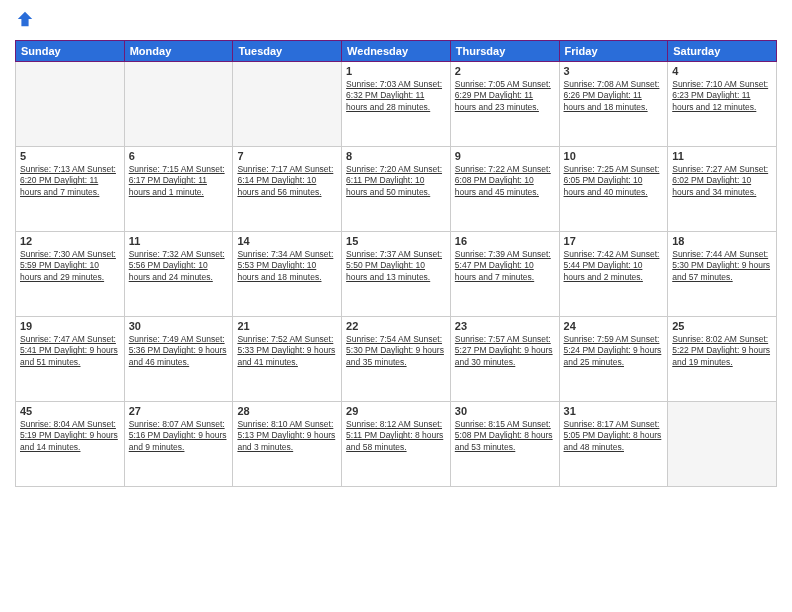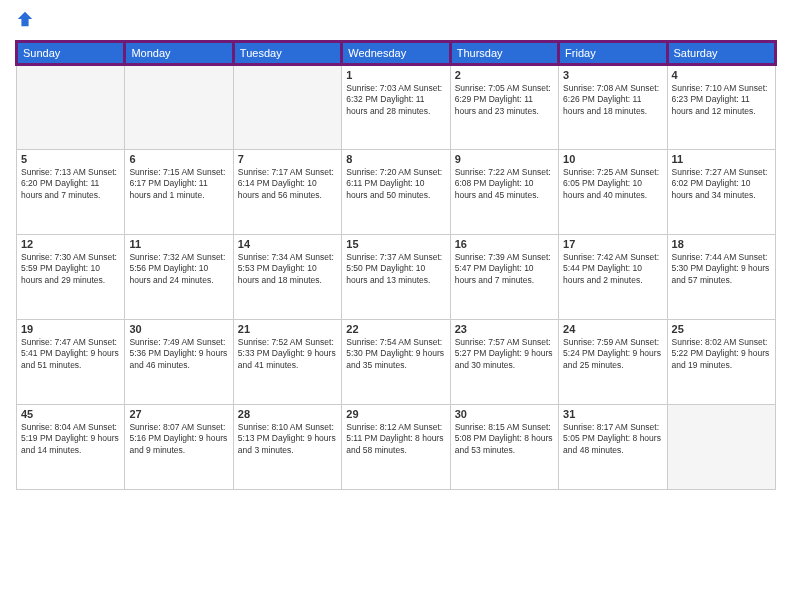--- a/index.html
+++ b/index.html
@@ -55,22 +55,22 @@
       width: 100%;
       border-collapse: collapse;
       table-layout: fixed;
     }
     .calendar th {
       background: #2a6dd9;
       color: #fff;
       font-size: 11px;
       padding: 4px 5px;
       text-align: left;
-      font-weight: normal;
-      border: 3px solid #701a75;
+      font-weight: bold;
+      border: 1px solid #701a75;
     }
     .calendar td {
       border: 1px solid #ccc;
       vertical-align: top;
       padding: 3px 4px;
       font-size: 9px;
       color: #333;
       height: 85px;
       background: #fff;
     }
@@ -80,20 +80,21 @@
     .day-number {
       font-size: 11px;
       font-weight: bold;
       margin-bottom: 2px;
       display: block;
     }
     .day-info {
       font-size: 8.5px;
       line-height: 1.35;
       color: #333;
+      text-decoration: underline;
     }
   </style>
 </head>
 <body>
 
 <div class="page">
   <div class="header">
     <div class="logo">
       <div>
         <svg class="logo-icon" viewBox="0 0 20 20">

